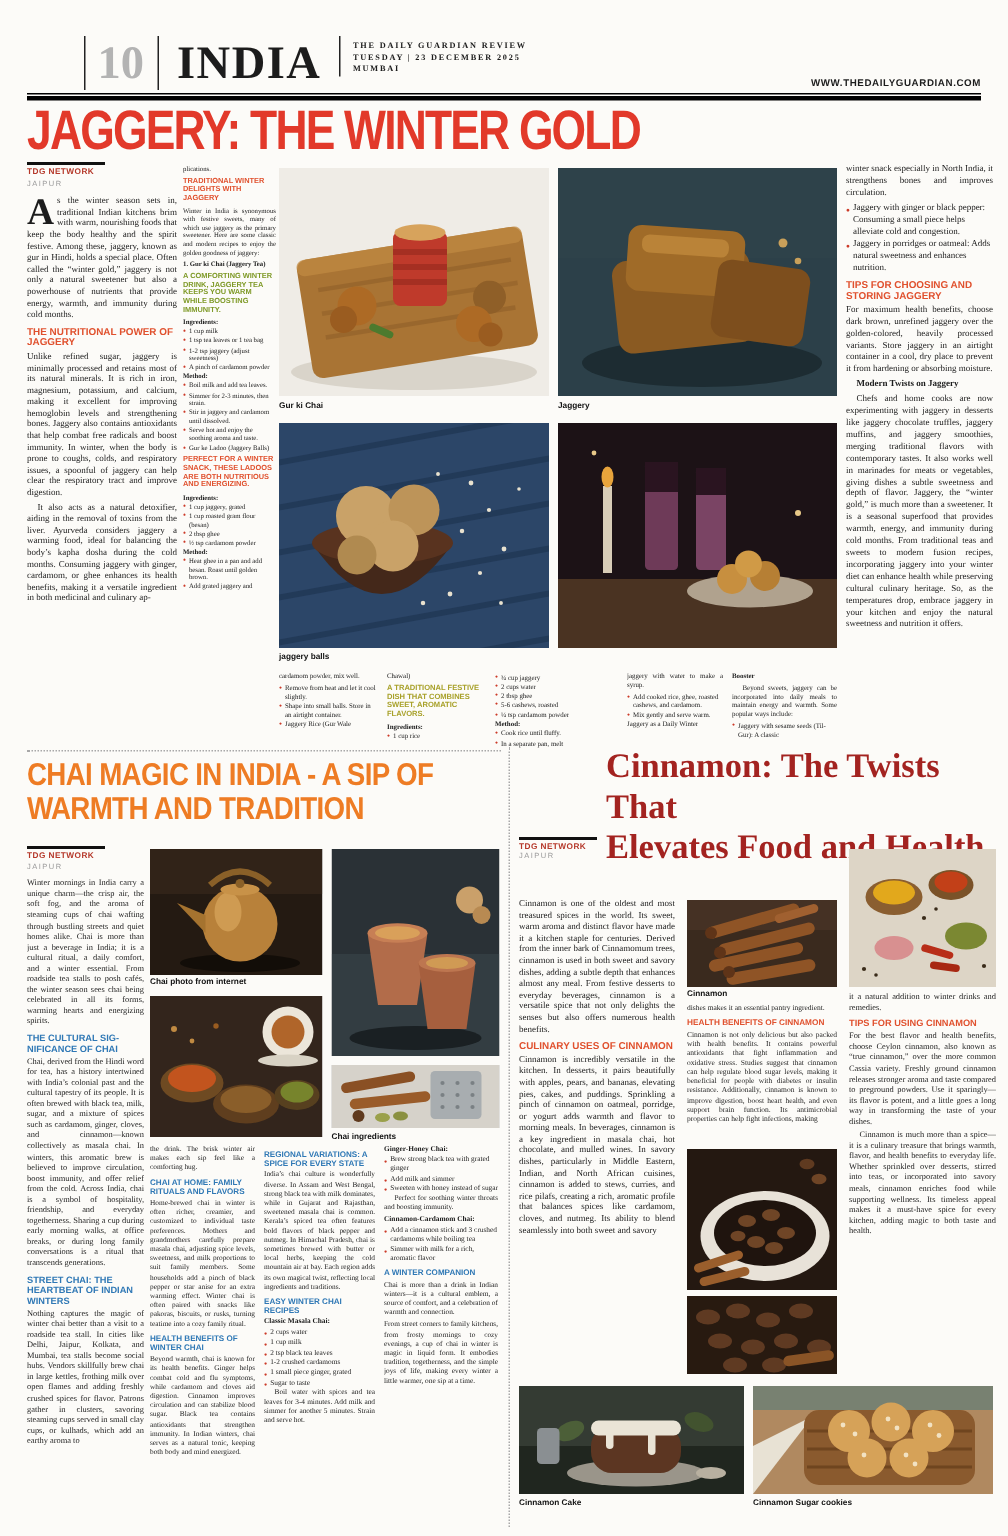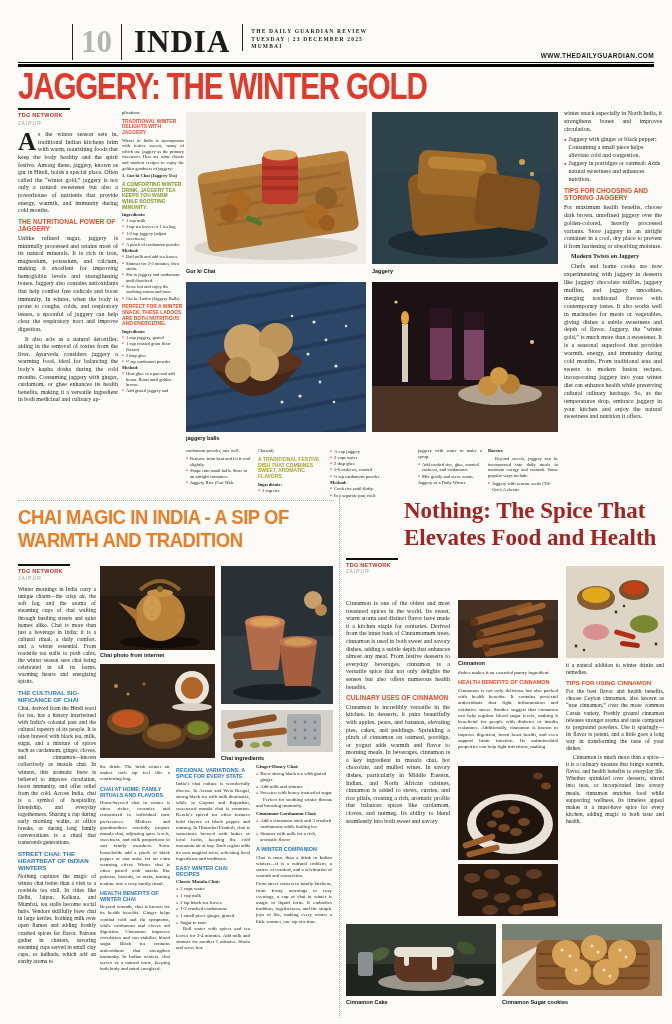--- a/index.html
+++ b/index.html
@@ -4,21 +4,21 @@
 <style>
   :root{
     --headline_red:#e2392a; --chai_orange:#ee7c24; --cinnamon_red:#a32320;
     --subhead_red:#e0512e; --subhead_green:#7f9a28; --subhead_olive:#a8a12a;
     --subhead_blue:#2f78b5; --byline_red:#b5382a; --bullet_red:#cc3a28;
   }
   html,body{margin:0;padding:0;background:#777;}
   #page{position:relative;width:672px;height:1024px;background:#fcfbf8;overflow:hidden;
         font-family:"Liberation Serif",serif;color:#1c1c1c;}
   
-  #masthead{position:absolute;left:56px;top:24px;height:40px;display:flex;align-items:flex-start;margin-left:16px;}
+  #masthead{position:absolute;left:56px;top:24px;height:40px;display:flex;align-items:flex-start;}
   #pagenum{font-size:31px;line-height:36px;color:#b3b3b3;font-weight:bold;
            border-left:1px solid #222;padding:0 9px 0 8px;}
   #foodie{font-size:31px;line-height:36px;font-weight:bold;letter-spacing:1px;
           border-left:1px solid #222;padding:0 12px;}
   #pubblock{border-left:1px solid #222;padding:4px 0 0 8px;font-weight:bold;}
   #pubblock div{font-size:5.5px;line-height:7.5px;letter-spacing:1.2px;}
   #website{position:absolute;right:18px;top:52px;font-family:"Liberation Sans",sans-serif;
            font-size:6.5px;font-weight:bold;letter-spacing:.4px;}
   #rule1{position:absolute;left:18px;top:62px;width:636px;height:1px;background:#000;}
   #rule2{position:absolute;left:18px;top:64px;width:636px;height:3px;background:#000;}
@@ -544,21 +544,21 @@
         <div class="li">
           <span class="dot">●</span>
           <span>Simmer with milk for a rich, aromatic flavor</span>
         </div>
       </div>
     <div class="s blue">A WINTER COMPANION</div>
     <div class="p">Chai is more than a drink in Indian winters—it is a cultural emblem, a source of comfort, and a celebration of warmth and connection.</div>
     <div class="p">From street corners to family kitchens, from frosty mornings to cozy evenings, a cup of chai in winter is magic in liquid form. It embodies tradition, togetherness, and the simple joys of life, making every winter a little warmer, one sip at a time.</div>
   </div>
 
-  <div id="cin-headline">Nothing: The Spice That
+  <div id="cin-headline">Cinnamon: The Twists That
 Elevates Food and Health</div>
 
   <div class="col" id="cin-byline">
     <div class="byline">
       <div class="rule"></div>
       <div class="net">TDG NETWORK</div>
       <div class="city">JAIPUR</div>
     </div>
   </div>
 

